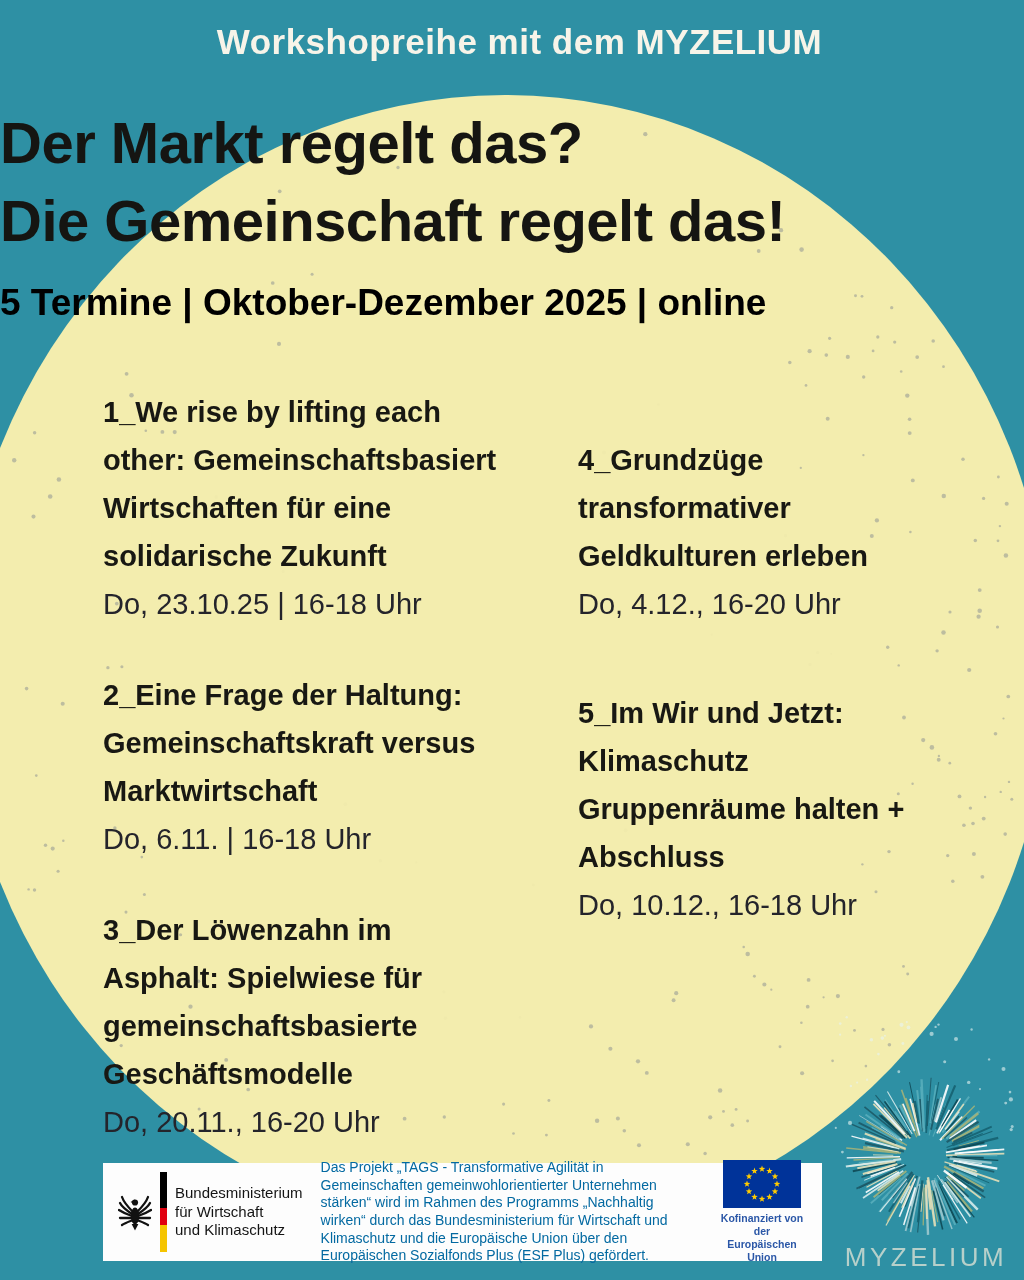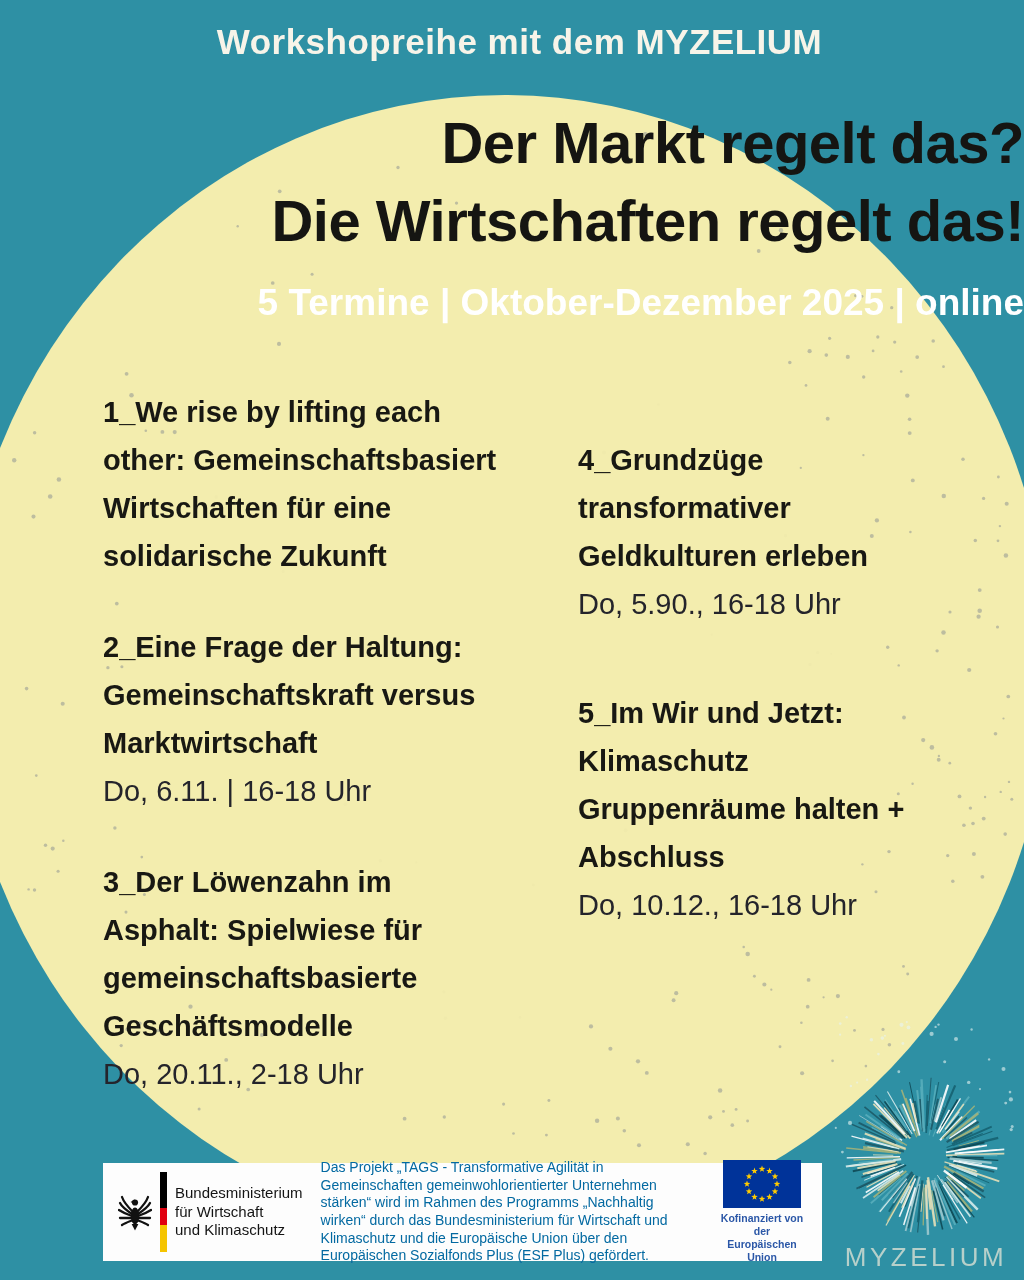--- a/index.html
+++ b/index.html
@@ -11,26 +11,26 @@
   .circle{
     position:absolute;left:-41px;top:95px;width:1092px;height:1140px;
     background:#f3edae;border-radius:50%;
   }
   .speckles{position:absolute;left:0;top:0;width:1024px;height:1280px;pointer-events:none;}
   .kicker{
     position:absolute;top:22px;left:8px;right:0;text-align:center;
     font-size:35px;font-weight:bold;color:#f7f4e9;letter-spacing:.5px;padding-left:7px;
   }
   .title{
-    position:absolute;top:104px;left:0;right:0;text-align:right;
+    position:absolute;top:104px;left:0;right:0;text-align:left;
     font-size:58px;line-height:78px;font-weight:bold;color:#151512;letter-spacing:-.5px;
   }
   .subtitle{
-    position:absolute;top:282px;left:0;right:0;text-align:right;
-    font-size:37px;font-weight:bold;color:#ffffff;
+    position:absolute;top:282px;left:0;right:0;text-align:left;
+    font-size:37px;font-weight:bold;color:#000000;
   }
   .col-left{position:absolute;left:103px;top:388px;width:470px;}
   .col-right{position:absolute;left:578px;top:388px;width:440px;}
   .session-title{font-size:29px;font-weight:bold;line-height:48px;color:#181813;white-space:pre-line;}
   .session-date{font-size:29px;line-height:48px;color:#24242b;}
   .col-left .session{margin-bottom:43px;}
   .col-right .session{margin-bottom:61px;margin-top:48px;}
   .footer-box{
     position:absolute;left:103px;top:1163px;width:719px;height:98px;background:#fdfdfd;
     display:flex;align-items:center;box-sizing:border-box;padding:0 12px 0 15px;
@@ -269,53 +269,54 @@
       <circle cx="931.6" cy="1033.9" r="2.09" fill="#e8f4f2" opacity="0.6"></circle>
       <circle cx="1010.0" cy="1092.1" r="1.33" fill="#e8f4f2" opacity="0.6"></circle>
       <circle cx="878.4" cy="1054.1" r="1.32" fill="#e8f4f2" opacity="0.6"></circle>
       <circle cx="857.1" cy="1082.6" r="1.08" fill="#e8f4f2" opacity="0.6"></circle>
     </svg>
 
   <div class="kicker">Workshopreihe mit dem MYZELIUM</div>
 
   <div class="title">
     <div>Der Markt regelt das?</div>
-    <div>Die Wirtschaften regelt das!</div>
+    <div>Die Gemeinschaft regelt das!</div>
   </div>
 
   <div class="subtitle">5 Termine | Oktober-Dezember 2025 | online</div>
 
   <div class="col-left">
     <div class="session">
       <div class="session-title">1_We rise by lifting each
 other: Gemeinschaftsbasiert
 Wirtschaften für eine
 solidarische Zukunft</div>
+      <div class="session-date">Do, 23.10.25 | 16-18 Uhr</div>
     </div>
     <div class="session">
       <div class="session-title">2_Eine Frage der Haltung:
 Gemeinschaftskraft versus
 Marktwirtschaft</div>
       <div class="session-date">Do, 6.11. | 16-18 Uhr</div>
     </div>
     <div class="session">
       <div class="session-title">3_Der Löwenzahn im
 Asphalt: Spielwiese für
 gemeinschaftsbasierte
 Geschäftsmodelle</div>
-      <div class="session-date">Do, 20.11., 2-18 Uhr</div>
+      <div class="session-date">Do, 20.11., 16-20 Uhr</div>
     </div>
   </div>
 
   <div class="col-right">
     <div class="session">
       <div class="session-title">4_Grundzüge
 transformativer
 Geldkulturen erleben</div>
-      <div class="session-date">Do, 5.90., 16-18 Uhr</div>
+      <div class="session-date">Do, 4.12., 16-20 Uhr</div>
     </div>
     <div class="session">
       <div class="session-title">5_Im Wir und Jetzt:
 Klimaschutz
 Gruppenräume halten +
 Abschluss</div>
       <div class="session-date">Do, 10.12., 16-18 Uhr</div>
     </div>
   </div>
 

